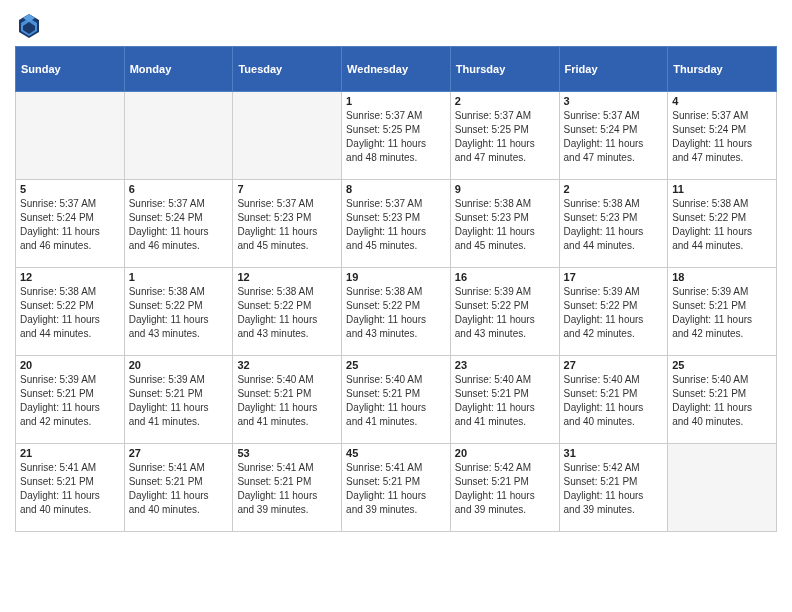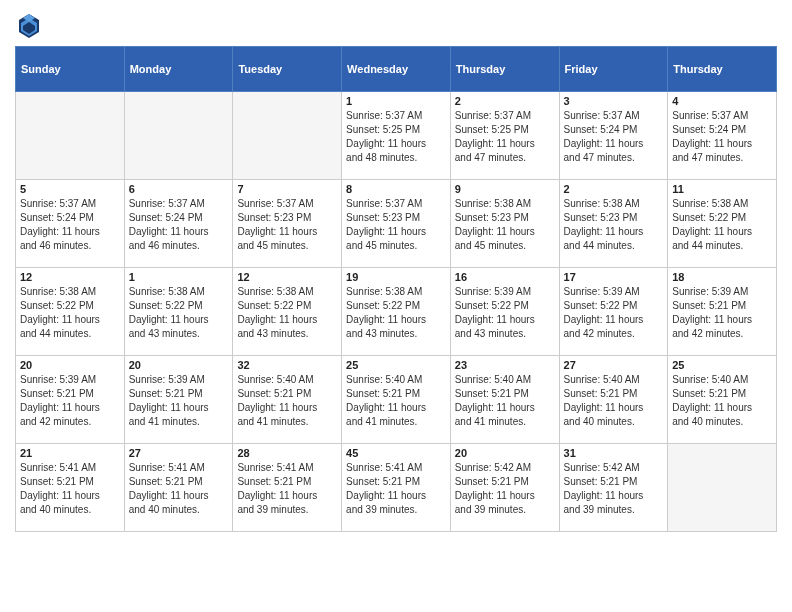--- a/index.html
+++ b/index.html
@@ -324,21 +324,21 @@
 and 40 minutes.</div>
           </td>
           <td>
             <span class="day-number">27</span>
             <div class="day-info" style="white-space: pre-line;">Sunrise: 5:41 AM
 Sunset: 5:21 PM
 Daylight: 11 hours
 and 40 minutes.</div>
           </td>
           <td>
-            <span class="day-number">28</span>
+            <span class="day-number">53</span>
             <div class="day-info" style="white-space: pre-line;">Sunrise: 5:41 AM
 Sunset: 5:21 PM
 Daylight: 11 hours
 and 39 minutes.</div>
           </td>
           <td>
             <span class="day-number">45</span>
             <div class="day-info" style="white-space: pre-line;">Sunrise: 5:41 AM
 Sunset: 5:21 PM
 Daylight: 11 hours

